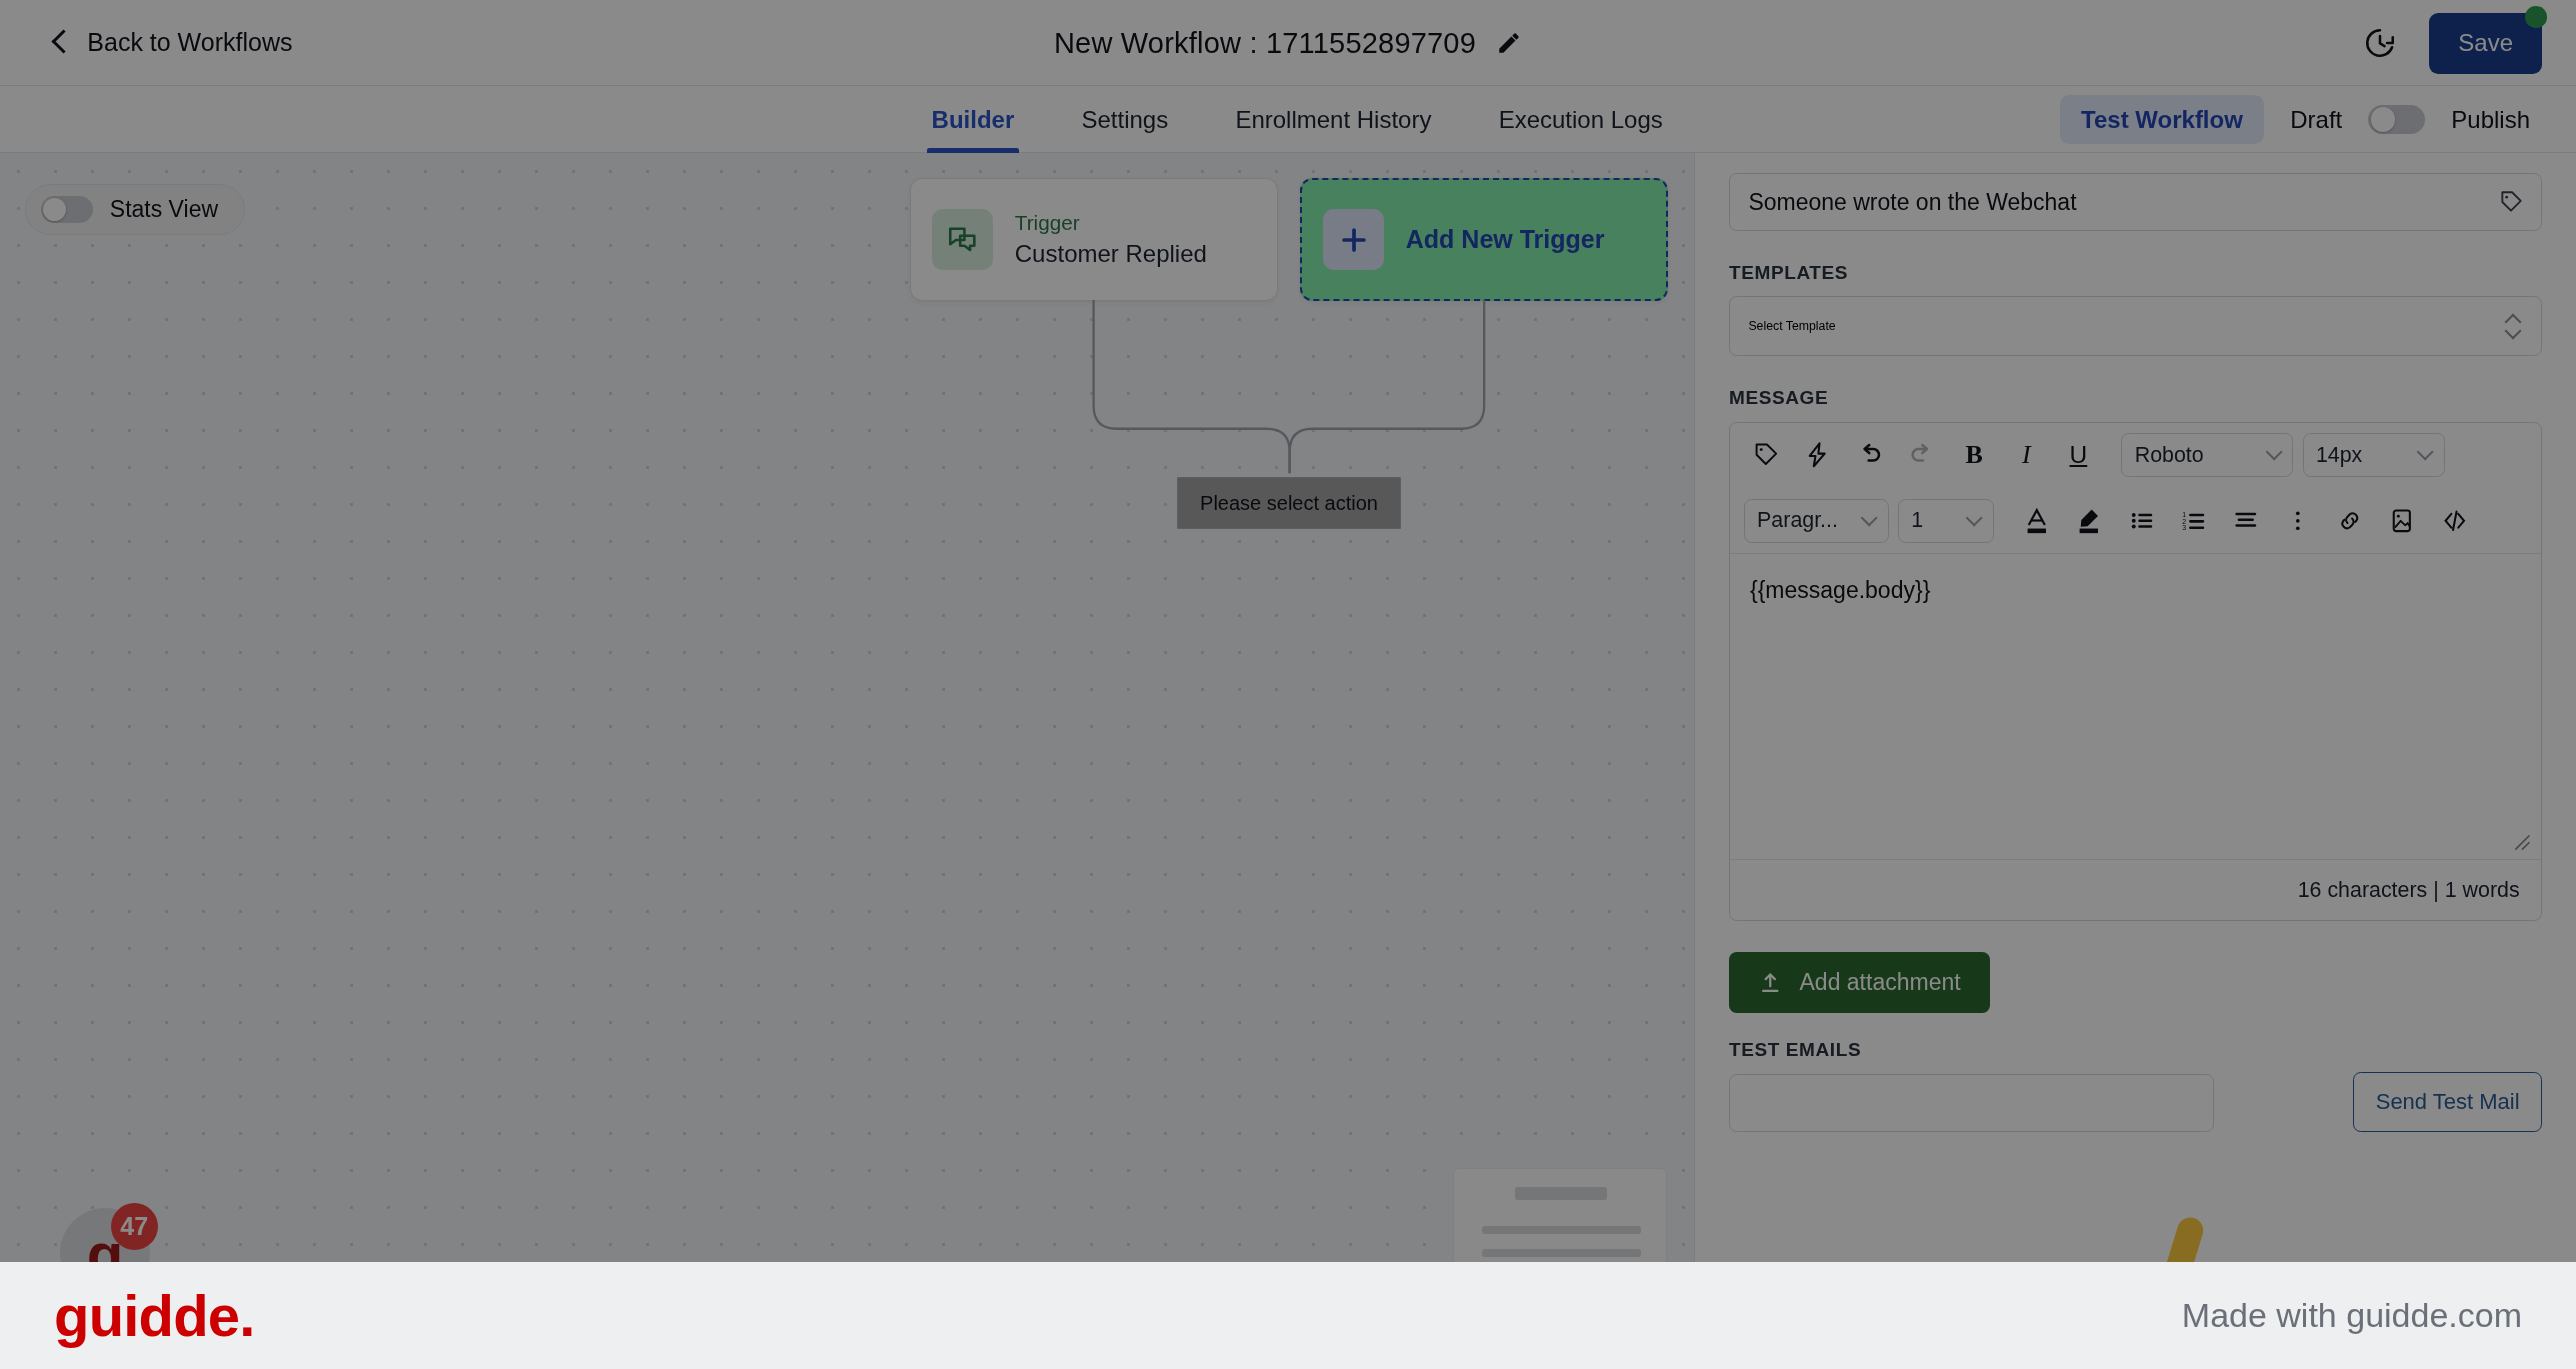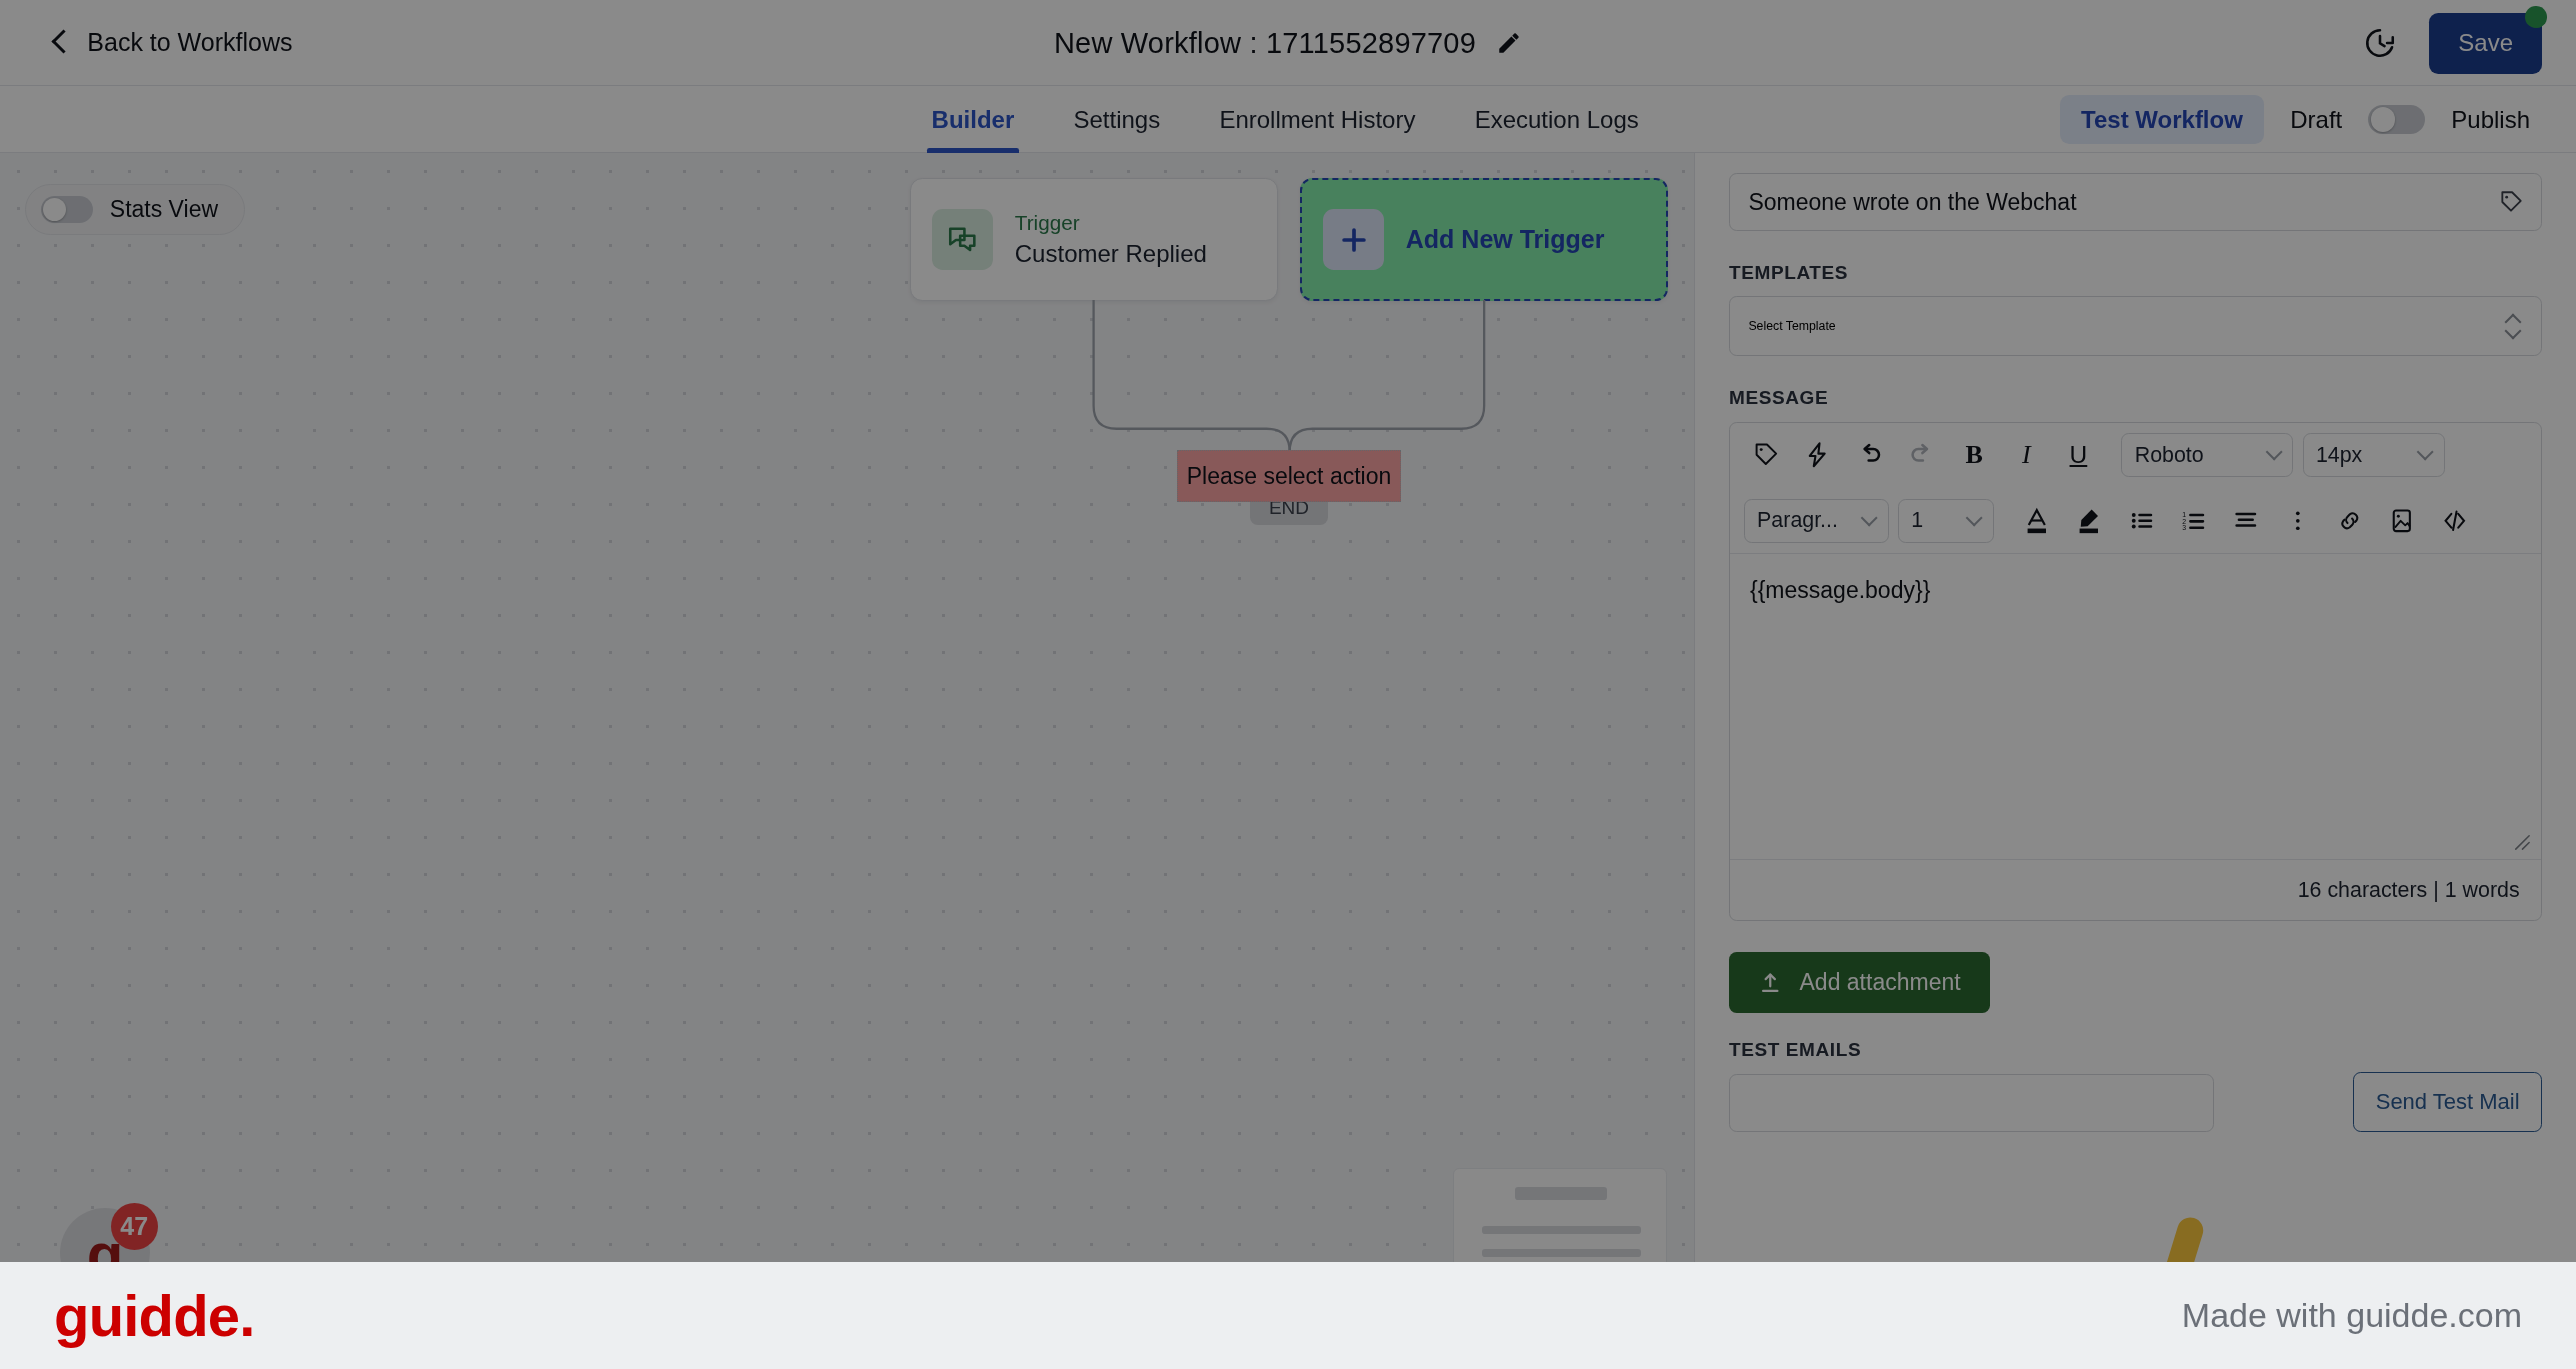--- a/index.html
+++ b/index.html
@@ -75,21 +75,21 @@
 
   
   .tabbar {
     position: absolute; left: 0; top: 86px;
     width: 2576px; height: 67px;
     background: #ffffff;
     border-bottom: 1.5px solid #e3e6ea;
   }
   .tabs {
     position: absolute; left: 904px; top: 0; height: 67px;
-    display: flex; align-items: stretch; gap: 4px; justify-content: flex-end;
+    display: flex; align-items: stretch; gap: 12px; justify-content: flex-end;
   }
   .tab {
     display: flex; align-items: center;
     padding: 0 27.6px;
     font-size: 24px; color: #1d2330;
     cursor: pointer;
     position: relative;
   }
   .tab.active { color: #2d56c8; font-weight: 600; }
   .tab.active::after {
@@ -166,26 +166,26 @@
   .ic-green { background: #d9ece0; }
   .ic-blue { background: #dde5f7; }
   .node-text { margin-left: 21.4px; display: flex; flex-direction: column; gap: 4.6px; }
   .node-kind { font-size: 20.7px; color: #2b7a4b; }
   .node-name { font-size: 24px; color: #1d2330; }
   .node-add-label { font-size: 25px; color: #2547b5; font-weight: 700; margin-left: 21.4px; }
 
   .connectors { position: absolute; left: 0; top: 153px; width: 1694px; height: 1109px; pointer-events: none; z-index: 5;}
 
   .tooltip {
-    position: absolute; left: 1177px; top: 450px;
+    position: absolute; left: 1177px; top: 477px;
     width: 224px; height: 52px;
-    background: #fca5a5;
+    background: #a3a3a3;
     border: 1.5px dotted #b9bcc2;
     display: flex; align-items: center; justify-content: center;
-    font-size: 23px; color: #10131a;
+    font-size: 20px; color: #10131a;
     z-index: 20;
   }
   .end-pill {
     position: absolute; left: 1250px; top: 491px;
     width: 78px; height: 34px; border-radius: 7.7px;
     background: #d7d9dd;
     display: flex; align-items: center; justify-content: center;
     font-size: 19px; color: #3c414c;
     z-index: 10;
   }

